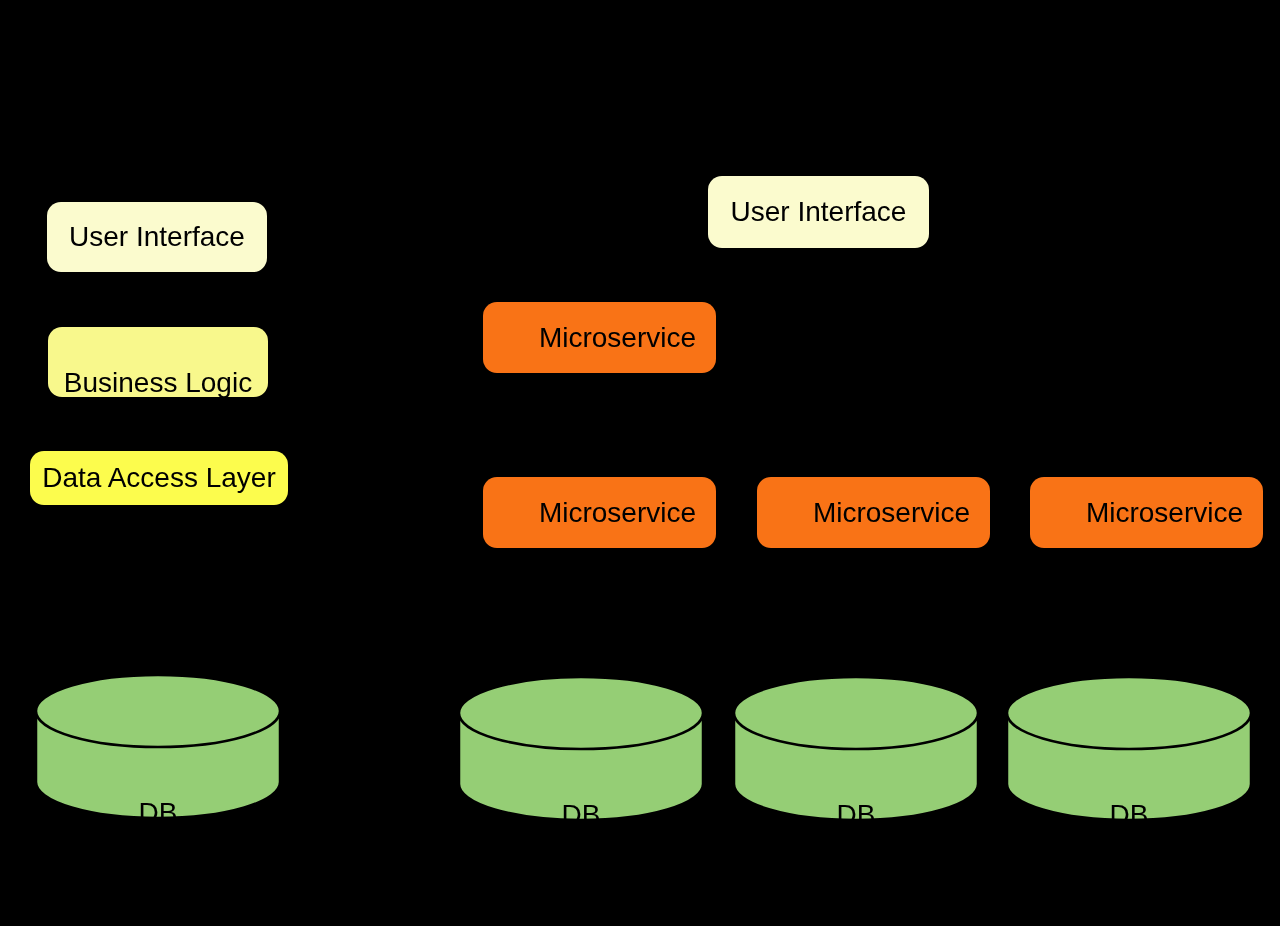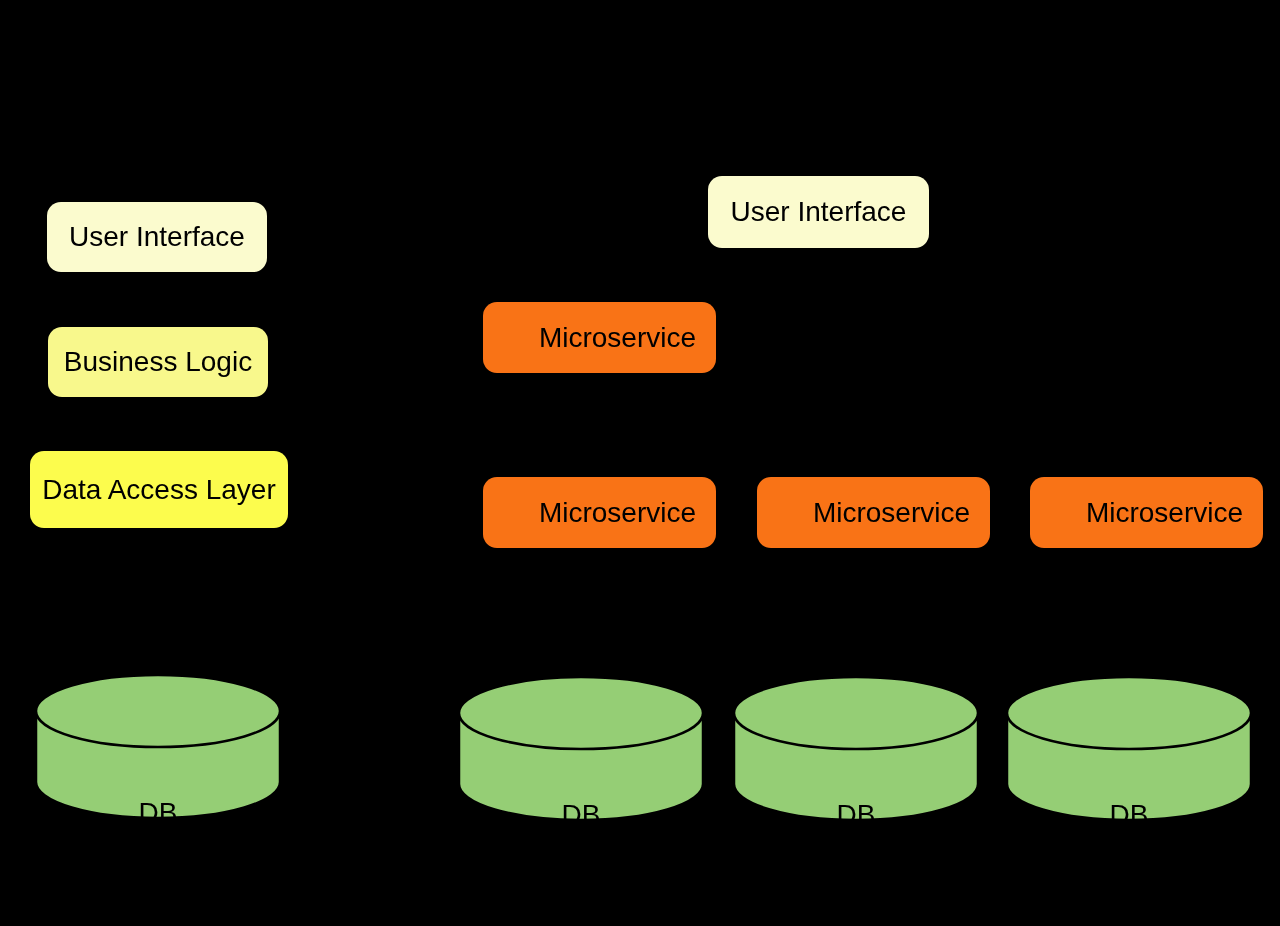--- a/index.html
+++ b/index.html
@@ -28,22 +28,22 @@
     color: #000000;
     white-space: nowrap;
   }
   .fill-cream   { background: #FBFBCE; }
   .fill-lyellow { background: #F8F88C; }
   .fill-yellow  { background: #FCFC4D; }
   .fill-orange  { background: #f97316; padding-left: 36px; }
 
   
   .mono-ui  { left: 47px;  top: 202px; width: 220px; height: 70px; }
-  .mono-bl  { left: 48px;  top: 327px; width: 220px; height: 70px; }
-  .mono-dal { left: 30px;  top: 451px; width: 258px; height: 77px; }
+  .mono-bl  { left: 48px;  top: 327px; width: 220px; height: 70px; align-items: flex-end; }
+  .mono-dal { left: 30px;  top: 451px; width: 258px; height: 54px; }
 
   
   .ms-ui   { left: 708px;  top: 176px; width: 221px; height: 72px; }
   .ms-top  { left: 483px;  top: 302px; width: 197px; height: 71px; }
   .ms-r1   { left: 483px;  top: 477px; width: 197px; height: 71px; }
   .ms-r2   { left: 757px;  top: 477px; width: 197px; height: 71px; }
   .ms-r3   { left: 1030px; top: 477px; width: 197px; height: 71px; }
 
   
   .cyl {

